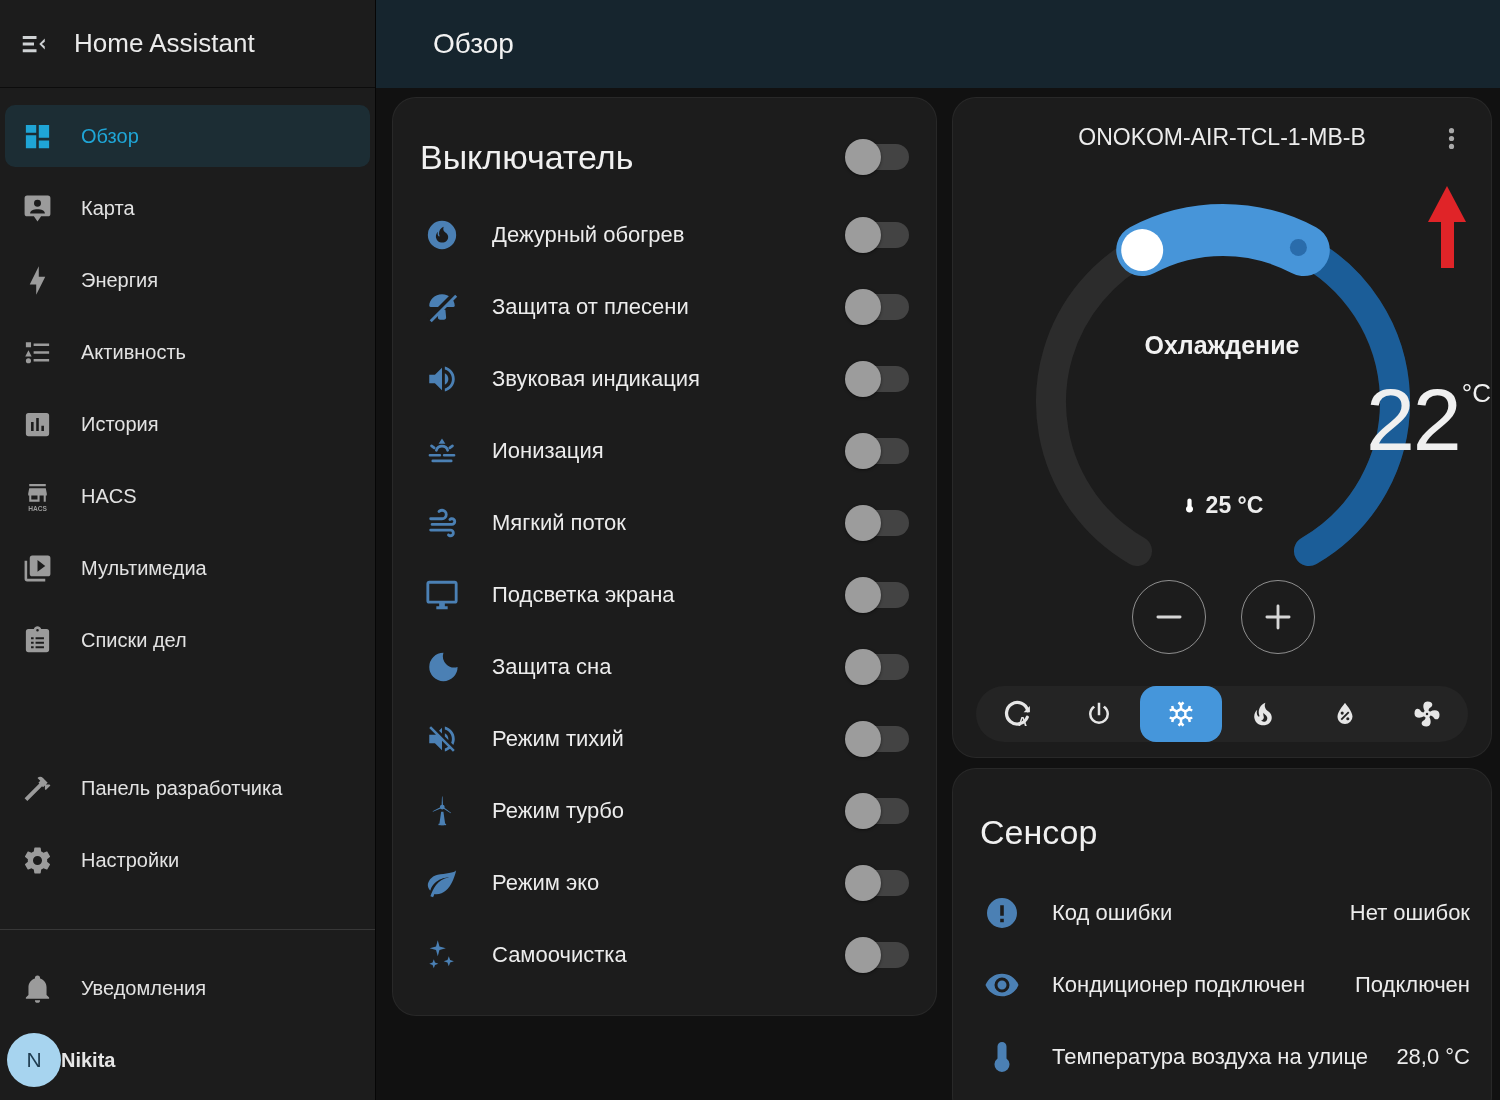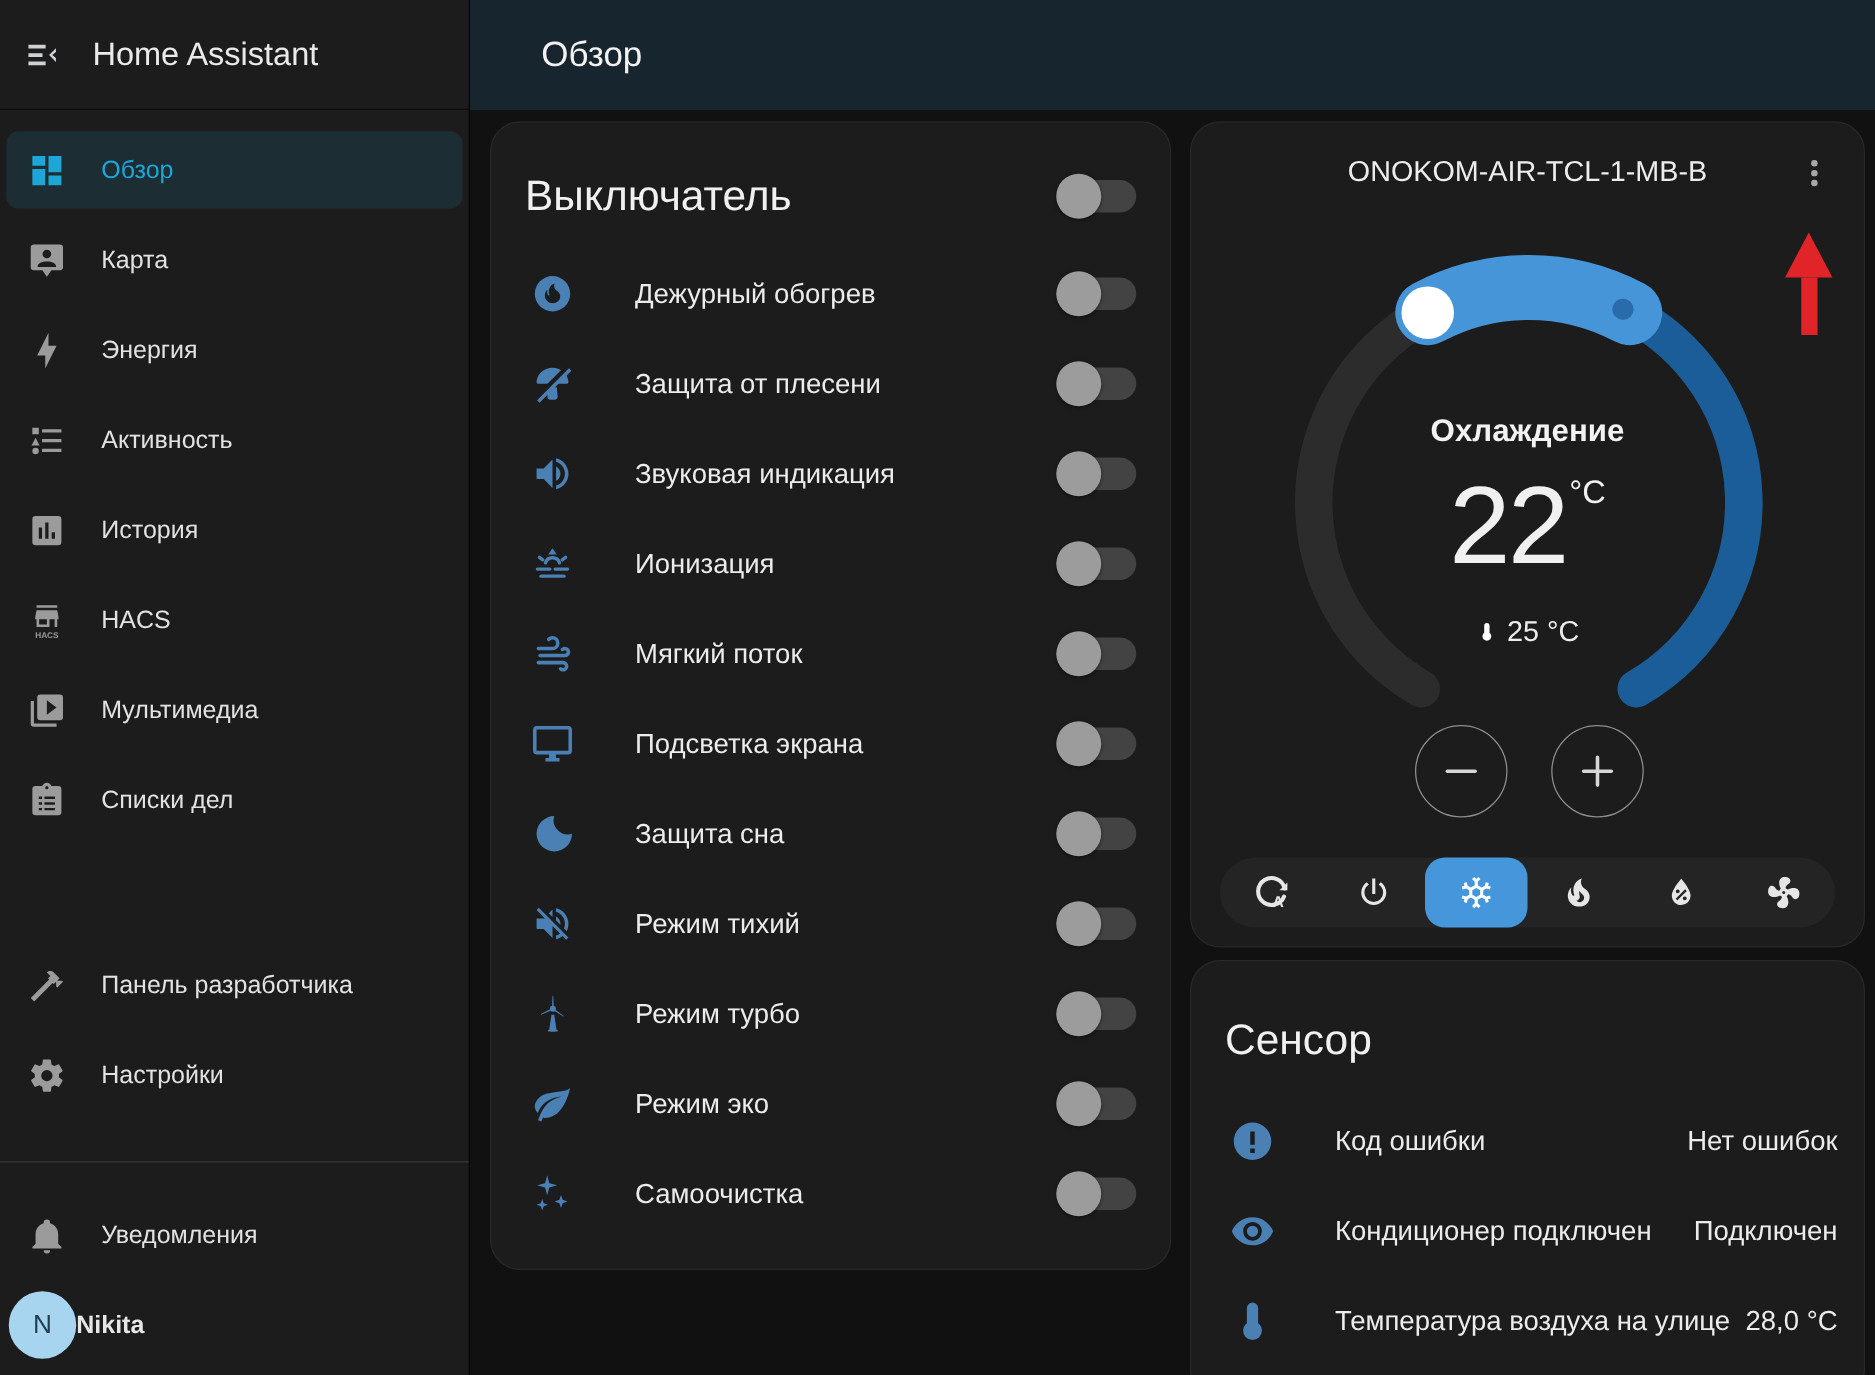--- a/index.html
+++ b/index.html
@@ -42,42 +42,42 @@
   .content{display:flex;align-items:flex-start;gap:15px;padding:9px 0 0 16px}
   .card{background:var(--card-bg);border-radius:24px;border:1px solid rgba(255,255,255,.055)}
 
   
   .switch-card{width:545px;padding:0 27px 24px 27px}
   .card-title-row{display:flex;align-items:center;padding:36px 0 19px 0}
   .card-title{font-size:34px;font-weight:400;color:#f0f0f0;line-height:46px}
   .switch-row{height:72px;display:flex;align-items:center}
   .row-icon{width:44px;height:44px;display:flex;align-items:center;justify-content:center;color:var(--icon-blue)}
   .row-icon svg{width:34px;height:34px}
-  .row-label{margin-left:44px;font-size:22px;color:#ececec}
+  .row-label{margin-left:28px;font-size:22px;color:#ececec}
   .toggle{margin-left:auto;width:62px;height:26px;border-radius:13px;background:#434343;position:relative;cursor:pointer;flex:none}
   .toggle::after{content:"";position:absolute;width:36px;height:36px;border-radius:50%;background:#9c9c9c;left:-2px;top:-5px;box-shadow:0 1px 3px rgba(0,0,0,.5)}
 
   
   .col-right{display:flex;flex-direction:column}
   .thermo-card{width:540px;height:661px;position:relative}
   .thermo-title{position:absolute;top:26px;left:60px;right:60px;text-align:center;font-size:23px;color:#ededed;white-space:nowrap}
   .kebab-btn{position:absolute;top:20px;right:22px;width:36px;height:40px;color:#a9a9a9;display:flex;align-items:center;justify-content:center;cursor:pointer}
   .kebab-btn svg{width:27px;height:27px}
   .red-arrow{position:absolute;top:88px;right:25px;width:38px;height:82px;display:flex;flex-direction:column;align-items:center;pointer-events:none}
   .red-arrow .head{width:0;height:0;border-left:19px solid transparent;border-right:19px solid transparent;border-bottom:36px solid var(--arrow-red)}
   .red-arrow .shaft{width:13px;flex:1;background:var(--arrow-red)}
   .dial{position:absolute;top:84px;left:50px;width:440px;height:440px}
   .dial .track{stroke:#2c2c2c}
   .dial .arc-dark{stroke:var(--arc-dark)}
   .dial .arc-light{stroke:var(--arc-light)}
   .hvac-label{position:absolute;top:233px;left:0;width:100%;text-align:center;font-size:25px;font-weight:700;color:#f2f2f2}
-  .target{position:absolute;top:278px;left:0;width:100%;text-align:center;color:#f0f0f0;line-height:1}
+  .target{position:absolute;top:278px;left:0;width:100%;text-align:right;color:#f0f0f0;line-height:1}
   .target .num{font-size:88px;letter-spacing:-2px}
   .target .unit{display:inline-block;vertical-align:top;font-size:26px;position:relative;top:4px;margin-left:2px}
-  .current{position:absolute;top:394px;left:0;width:100%;display:flex;align-items:center;justify-content:center;gap:8px;font-size:23px;font-weight:400;color:#ededed}
+  .current{position:absolute;top:394px;left:0;width:100%;display:flex;align-items:center;justify-content:center;gap:8px;font-size:23px;font-weight:700;color:#ededed}
   .current .t-icon{width:17px;height:23px;color:#fff}
   .current .t-icon svg{width:17px;height:23px}
   .step-btn{position:absolute;width:74px;height:74px;border-radius:50%;border:1px solid #8f8f8f;background:transparent;color:#d6d6d6;display:flex;align-items:center;justify-content:center;cursor:pointer}
   .step-btn svg{width:38px;height:38px}
   .step-minus{left:179px;top:482px}
   .step-plus{left:288px;top:482px}
   .mode-row{position:absolute;left:23px;right:23px;top:588px;height:56px;background:#242424;border-radius:28px;display:flex}
   .mode-btn{flex:1;border:none;background:transparent;color:#e6e6e6;display:flex;align-items:center;justify-content:center;cursor:pointer;border-radius:16px}
   .mode-btn svg{width:30px;height:30px}
   .mode-btn.selected{background:var(--mode-selected);color:#fff}

